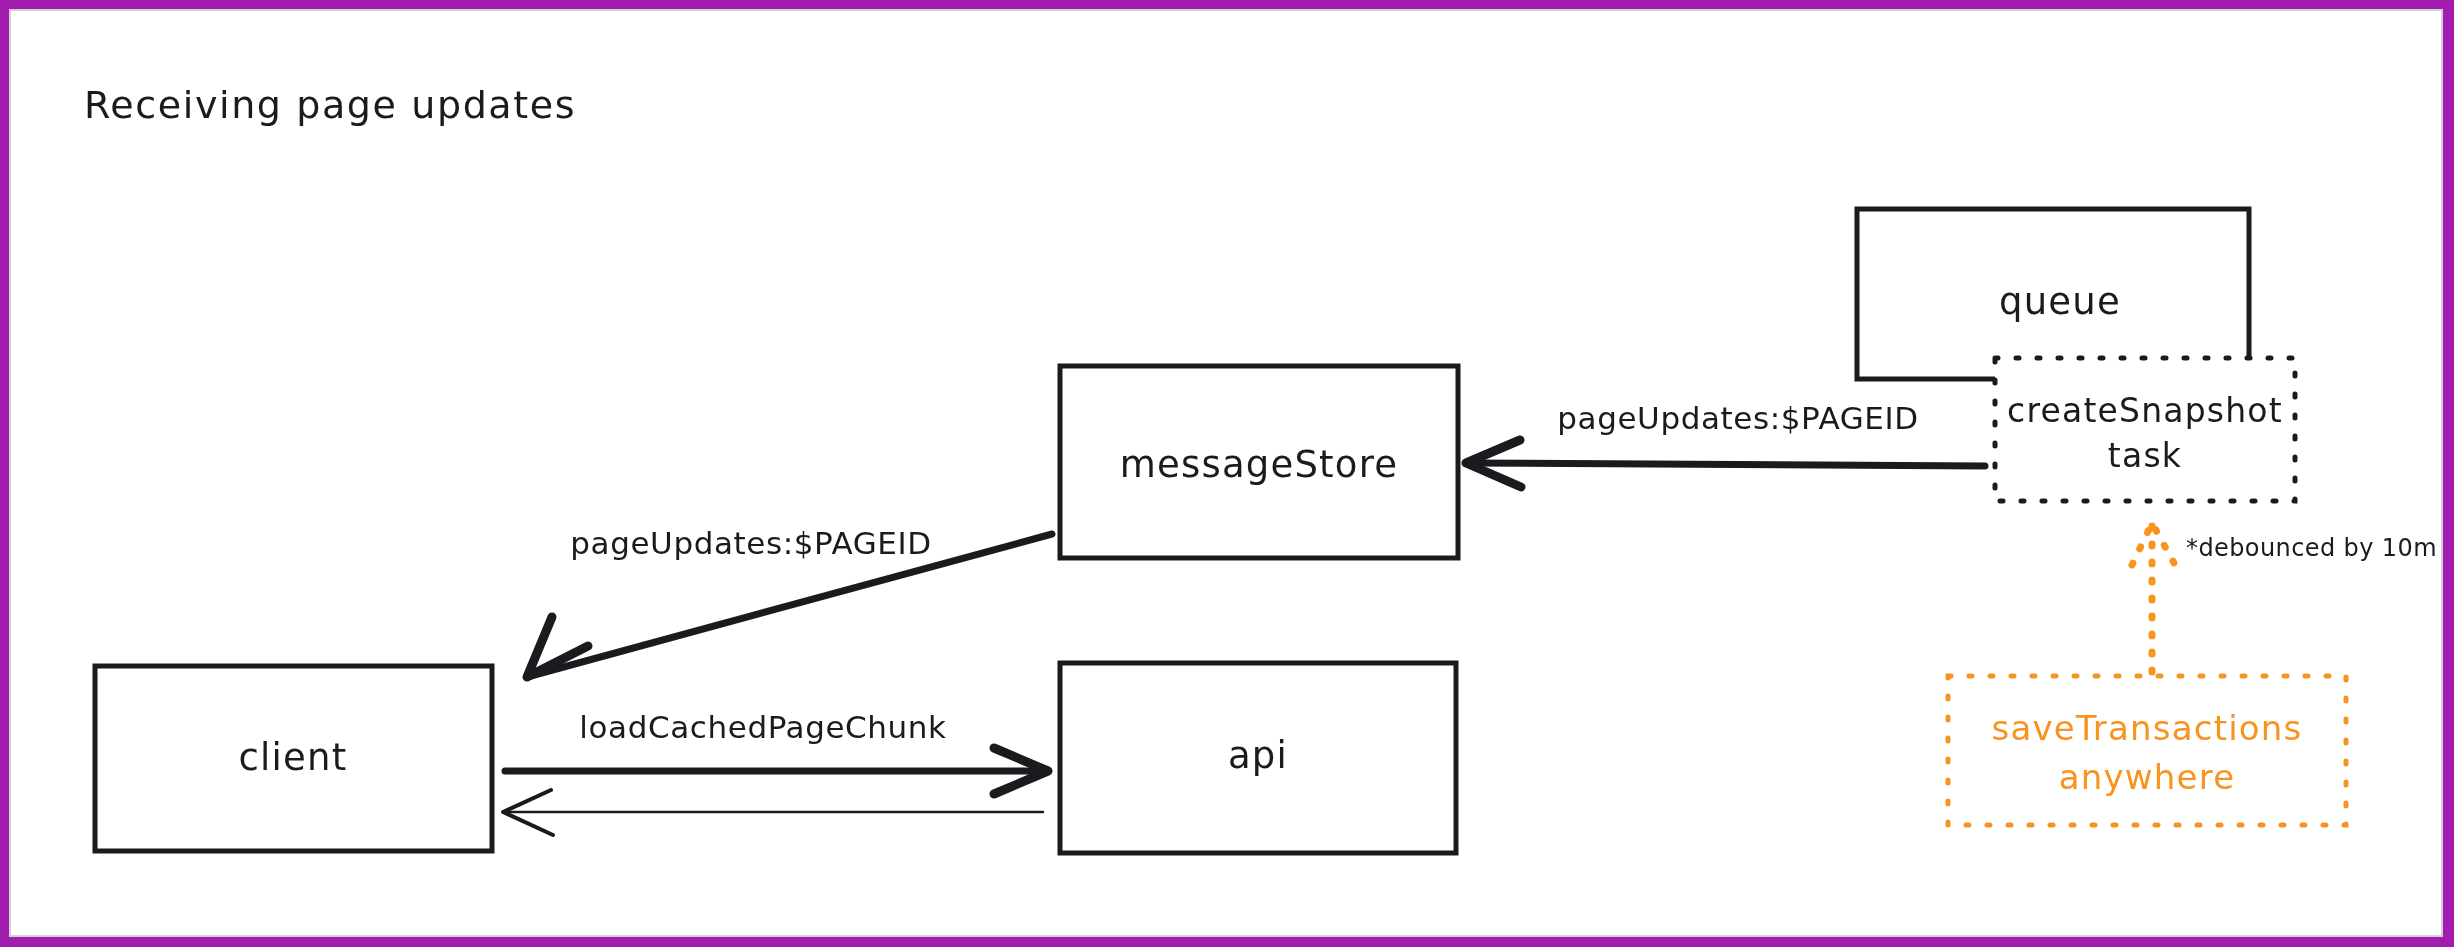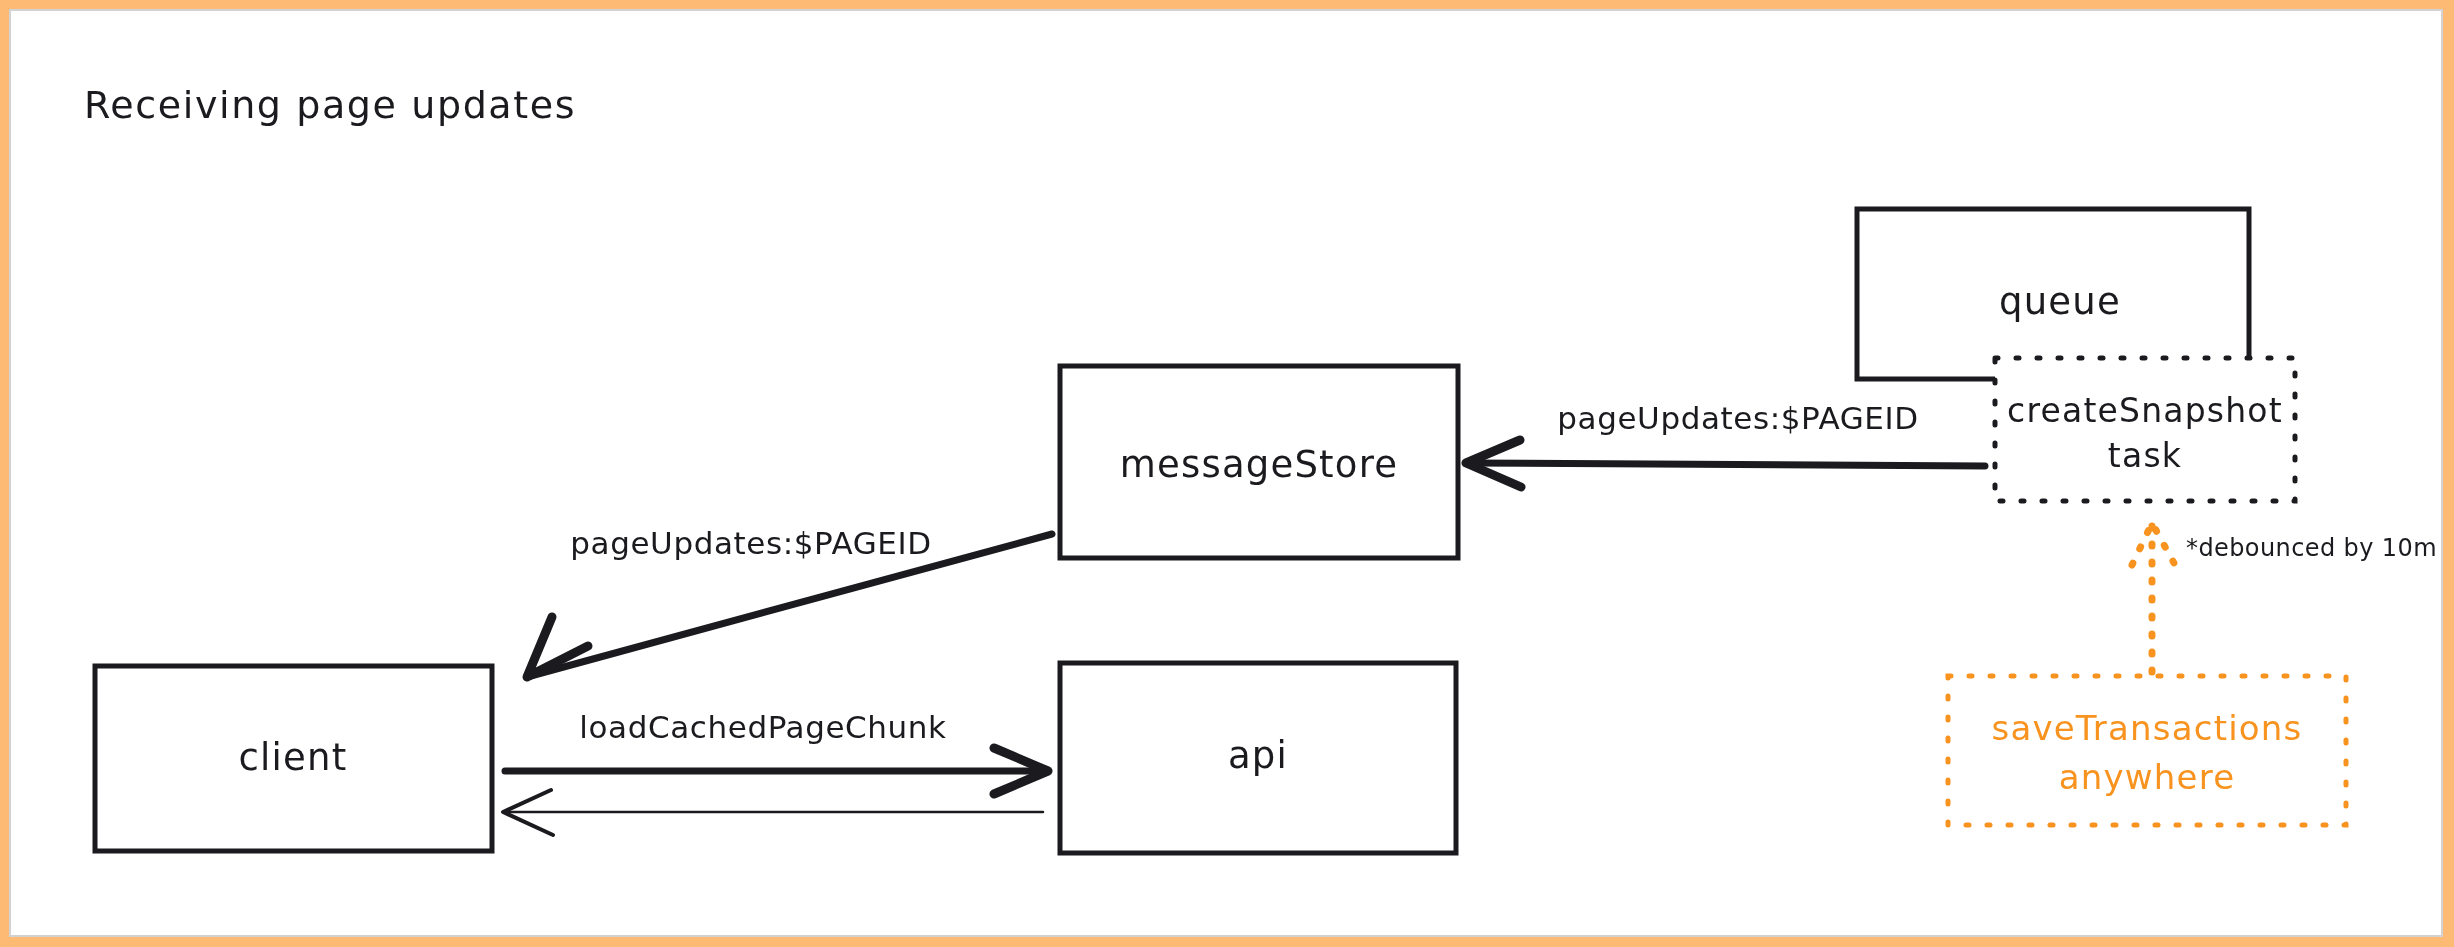--- a/index.html
+++ b/index.html
@@ -4,21 +4,21 @@
 <style>
   html, body {
     margin: 0;
     padding: 0;
     background: #ffffff;
   }
   #canvas-frame {
     position: relative;
     width: 2454px;
     height: 947px;
-    background: #fdba74;
+    background: #a21caf;
     overflow: hidden;
     font-family: "DejaVu Sans", sans-serif;
   }
   #canvas-border {
     position: absolute;
     left: 9px;
     top: 9px;
     width: 2434px;
     height: 928px;
     border: 2px solid #d2d2d4;

